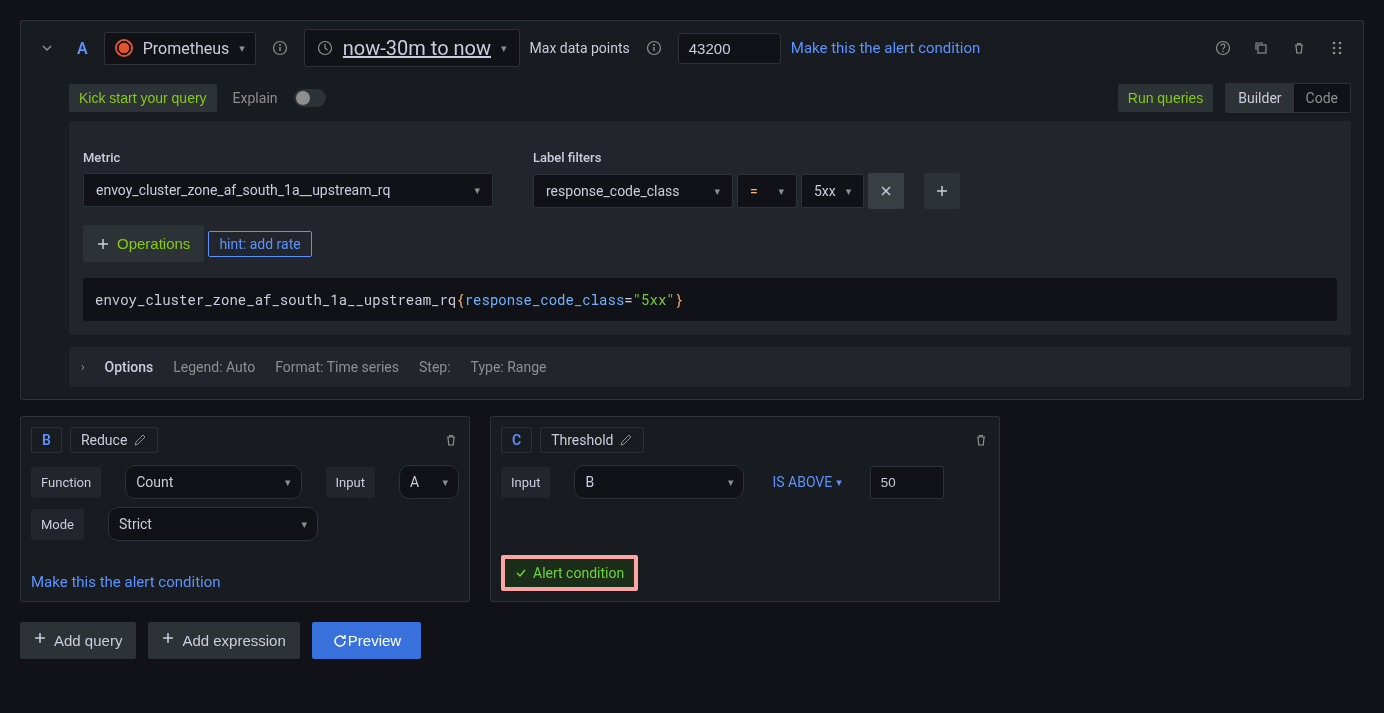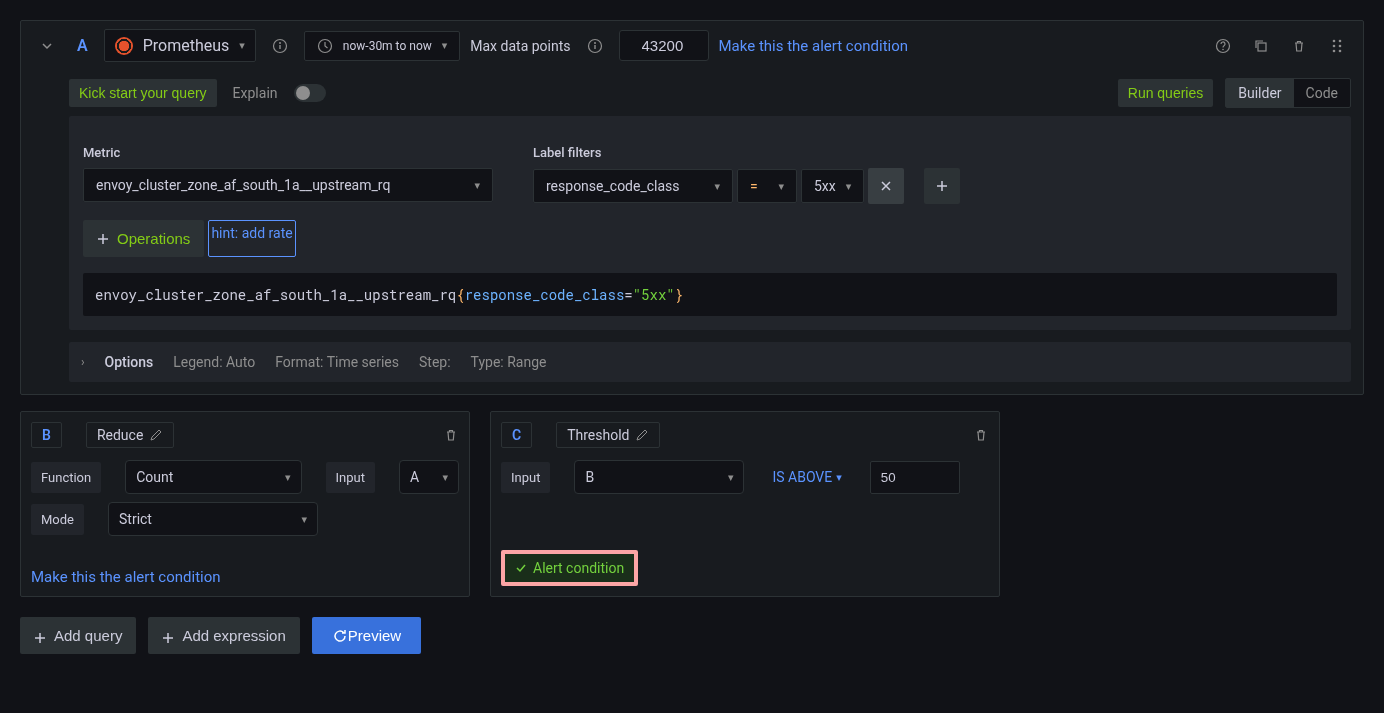--- a/index.html
+++ b/index.html
@@ -67,24 +67,24 @@
     border-radius: 2px;
     padding: 6px 12px;
     gap: 10px;
     cursor: pointer;
   }
   .label-text { color: #ccccdc; font-size: 14px; }
   .input-field {
     background: #111217;
     border: 1px solid #2c3235;
     border-radius: 3px;
-    padding: 6px 22px;
+    padding: 6px 10px;
     color: #ccccdc;
     font-size: 15px;
-    width: 90px;
+    width: 103px;
   }
   .link-blue {
     color: #5b93ff;
     cursor: pointer;
     font-size: 15px;
   }
   .spacer { flex: 1; }
   .toolbar-row {
     display: flex;
     align-items: center;
@@ -169,26 +169,27 @@
     display: flex;
     align-items: center;
     justify-content: center;
     cursor: pointer;
     border-radius: 2px;
     color: #ccccdc;
   }
   .ops-row {
     display: flex;
     gap: 4px;
+    align-items: center;
     margin-bottom: 16px;
   }
   .hint-chip {
     border: 1px solid #5b93ff;
     color: #5b93ff;
-    padding: 4px 2px;
+    padding: 4px 10px;
     border-radius: 2px;
     font-size: 14px;
     cursor: pointer;
   }
   .query-text {
     background: #111217;
     padding: 12px;
     font-family: "Roboto Mono", Menlo, monospace;
     font-size: 14px;
     border-radius: 2px;
@@ -239,21 +240,20 @@
   }
   .expr-type {
     display: flex;
     align-items: center;
     gap: 6px;
     border: 1px solid #2c3235;
     padding: 4px 10px;
     border-radius: 2px;
     color: #ccccdc;
     cursor: pointer;
-    margin-left: 16px;
   }
   .pencil { width: 14px; height: 14px; }
   .trash-right { margin-left: auto; color: #8e8e8e; cursor: pointer; }
   .expr-body {
     display: flex;
     gap: 24px;
     flex-wrap: wrap;
     align-items: center;
   }
   .inline-label {
@@ -264,21 +264,21 @@
   }
   .inline-select {
     display: flex;
     align-items: center;
     justify-content: space-between;
     background: #111217;
     border: 1px solid #2c3235;
     padding: 8px 10px;
     gap: 16px;
     cursor: pointer;
-    border-radius: 4px;
+    border-radius: 10px;
     min-width: 60px;
   }
   .cond-link {
     color: #5b93ff;
     cursor: pointer;
     margin-top: auto;
     padding-top: 16px;
     font-size: 15px;
   }
   .cond-badge {
@@ -301,30 +301,30 @@
     gap: 4px;
     cursor: pointer;
     padding: 0 4px;
   }
   .val-input {
     background: #111217;
     border: 1px solid #2c3235;
     padding: 8px 10px;
     color: #ccccdc;
     border-radius: 2px;
-    width: 90px;
+    width: 74px;
   }
   .bottom-row {
     display: flex;
     gap: 12px;
     margin-top: 20px;
   }
   .btn-dark {
     display: flex;
-    align-items: flex-end;
+    align-items: flex-start;
     gap: 8px;
     background: #2c3235;
     border: none;
     padding: 10px 14px;
     color: #ccccdc;
     font-size: 15px;
     border-radius: 2px;
     cursor: pointer;
   }
   .btn-primary {
@@ -367,21 +367,21 @@
           <circle cx="8" cy="5" r="1" fill="#8e8e8e"></circle>
           <rect x="7.3" y="7" width="1.4" height="4" fill="#8e8e8e"></rect>
         </svg>
     </div>
 
     <div class="time-select">
       <svg width="16" height="16" viewBox="0 0 16 16">
           <circle cx="8" cy="8" r="6.5" stroke="#8e8e8e" stroke-width="1.2" fill="none"></circle>
           <path d="M8 4v4l2.5 2" stroke="#8e8e8e" stroke-width="1.2" fill="none"></path>
         </svg>
-      <span style="font-size:12px;">now-30m to now</span>
+      <span style="font-size:20px;text-decoration:underline;">now-30m to now</span>
       <span class="chev">▾</span>
     </div>
 
     <span class="label-text">Max data points</span>
     <div class="icon-btn">
       <svg width="16" height="16" viewBox="0 0 16 16">
           <circle cx="8" cy="8" r="6.5" stroke="#8e8e8e" stroke-width="1.2" fill="none"></circle>
           <circle cx="8" cy="5" r="1" fill="#8e8e8e"></circle>
           <rect x="7.3" y="7" width="1.4" height="4" fill="#8e8e8e"></rect>
         </svg>

